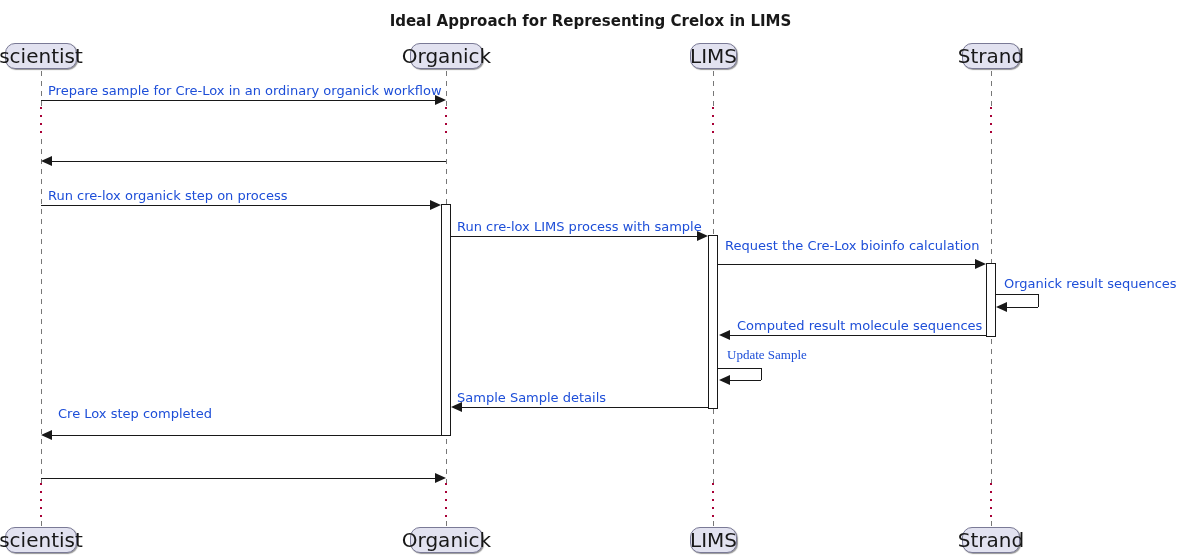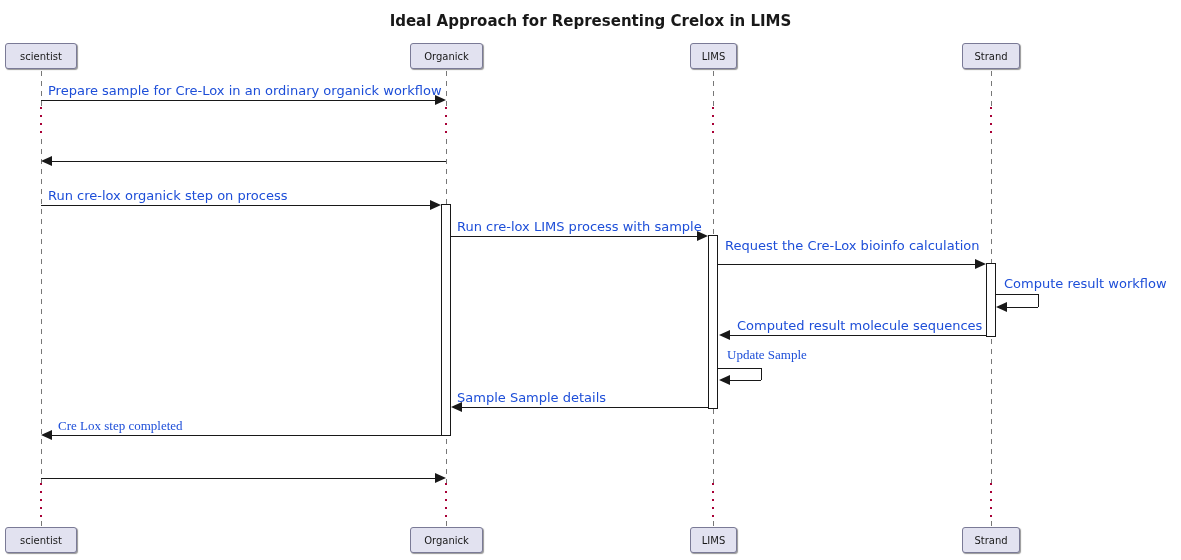--- a/index.html
+++ b/index.html
@@ -7,24 +7,24 @@
     position:relative; width:1181px; height:560px; background:#ffffff;
     font-family:"DejaVu Sans","Liberation Sans",sans-serif; color:#181818;
     overflow:hidden;
   }
   .title {
     position:absolute; left:0; top:12px; width:1181px; text-align:center;
     font-size:15px; font-weight:bold; color:#181818;
   }
   .pbox {
     position:absolute; height:26px; background:#E2E2F0;
-    border:1px solid #7a7a96; border-radius:3px;
+    border:1px solid #7a7a96; border-radius:10px;
     box-shadow:1px 1px 1px rgba(24,24,24,0.45);
     display:flex; align-items:center; justify-content:center;
-    font-size:10px; color:#181818; box-sizing:border-box;
+    font-size:20px; color:#181818; box-sizing:border-box;
   }
   .lifeline {
     position:absolute; width:1px;
     background:repeating-linear-gradient(to bottom,#777777 0 5px,transparent 5px 10px);
   }
   .delay {
     position:absolute; width:2px;
     background:repeating-linear-gradient(to bottom,#A80036 0 2px,transparent 2px 8px);
   }
   .actbar {
@@ -97,41 +97,41 @@
   <div class="ah-r" style="left:430px; top:200px;"></div>
 
   <div class="mlabel" style="left:457px; top:219px;">Run cre-lox LIMS process with sample</div>
   <div class="ln" style="left:451px; top:236px; width:252px;"></div>
   <div class="ah-r" style="left:697px; top:231px;"></div>
 
   <div class="mlabel" style="left:725px; top:238px;">Request the Cre-Lox bioinfo calculation</div>
   <div class="ln" style="left:718px; top:264px; width:263px;"></div>
   <div class="ah-r" style="left:975px; top:259px;"></div>
 
-  <div class="mlabel" style="left:1004px; top:276px;">Compute result workflow</div>
+  <div class="mlabel" style="left:1004px; top:276px;">Organick result sequences</div>
   <div class="ln" style="left:996px; top:294px; width:42px;"></div>
   <div class="lnv" style="left:1038px; top:294px; height:13px;"></div>
   <div class="ln" style="left:1000px; top:307px; width:38px;"></div>
   <div class="ah-l" style="left:996px; top:302px;"></div>
 
   <div class="mlabel" style="left:737px; top:318px;">Computed result molecule sequences</div>
   <div class="ln" style="left:724px; top:335px; width:262px;"></div>
   <div class="ah-l" style="left:719px; top:330px;"></div>
 
   <div class="mlabel" style="left:727px; top:347px;font-family:Liberation Serif, serif;">Update Sample</div>
   <div class="ln" style="left:718px; top:368px; width:43px;"></div>
   <div class="lnv" style="left:761px; top:368px; height:12px;"></div>
   <div class="ln" style="left:723px; top:380px; width:38px;"></div>
   <div class="ah-l" style="left:719px; top:375px;"></div>
 
   <div class="mlabel" style="left:457px; top:390px;">Sample Sample details</div>
   <div class="ln" style="left:456px; top:407px; width:252px;"></div>
   <div class="ah-l" style="left:451px; top:402px;"></div>
 
-  <div class="mlabel" style="left:58px; top:418px;font-family:Liberation Serif, serif;">Cre Lox step completed</div>
+  <div class="mlabel" style="left:58px; top:406px;">Cre Lox step completed</div>
   <div class="ln" style="left:46px; top:435px; width:395px;"></div>
   <div class="ah-l" style="left:41px; top:430px;"></div>
 
   <div class="ln" style="left:41px; top:478px; width:400px;"></div>
   <div class="ah-r" style="left:435px; top:473px;"></div>
 
   <div class="pbox" style="left:5px;   top:43px; width:72px;">
     <span>scientist</span>
   </div>
   <div class="pbox" style="left:410px; top:43px; width:73px;">

